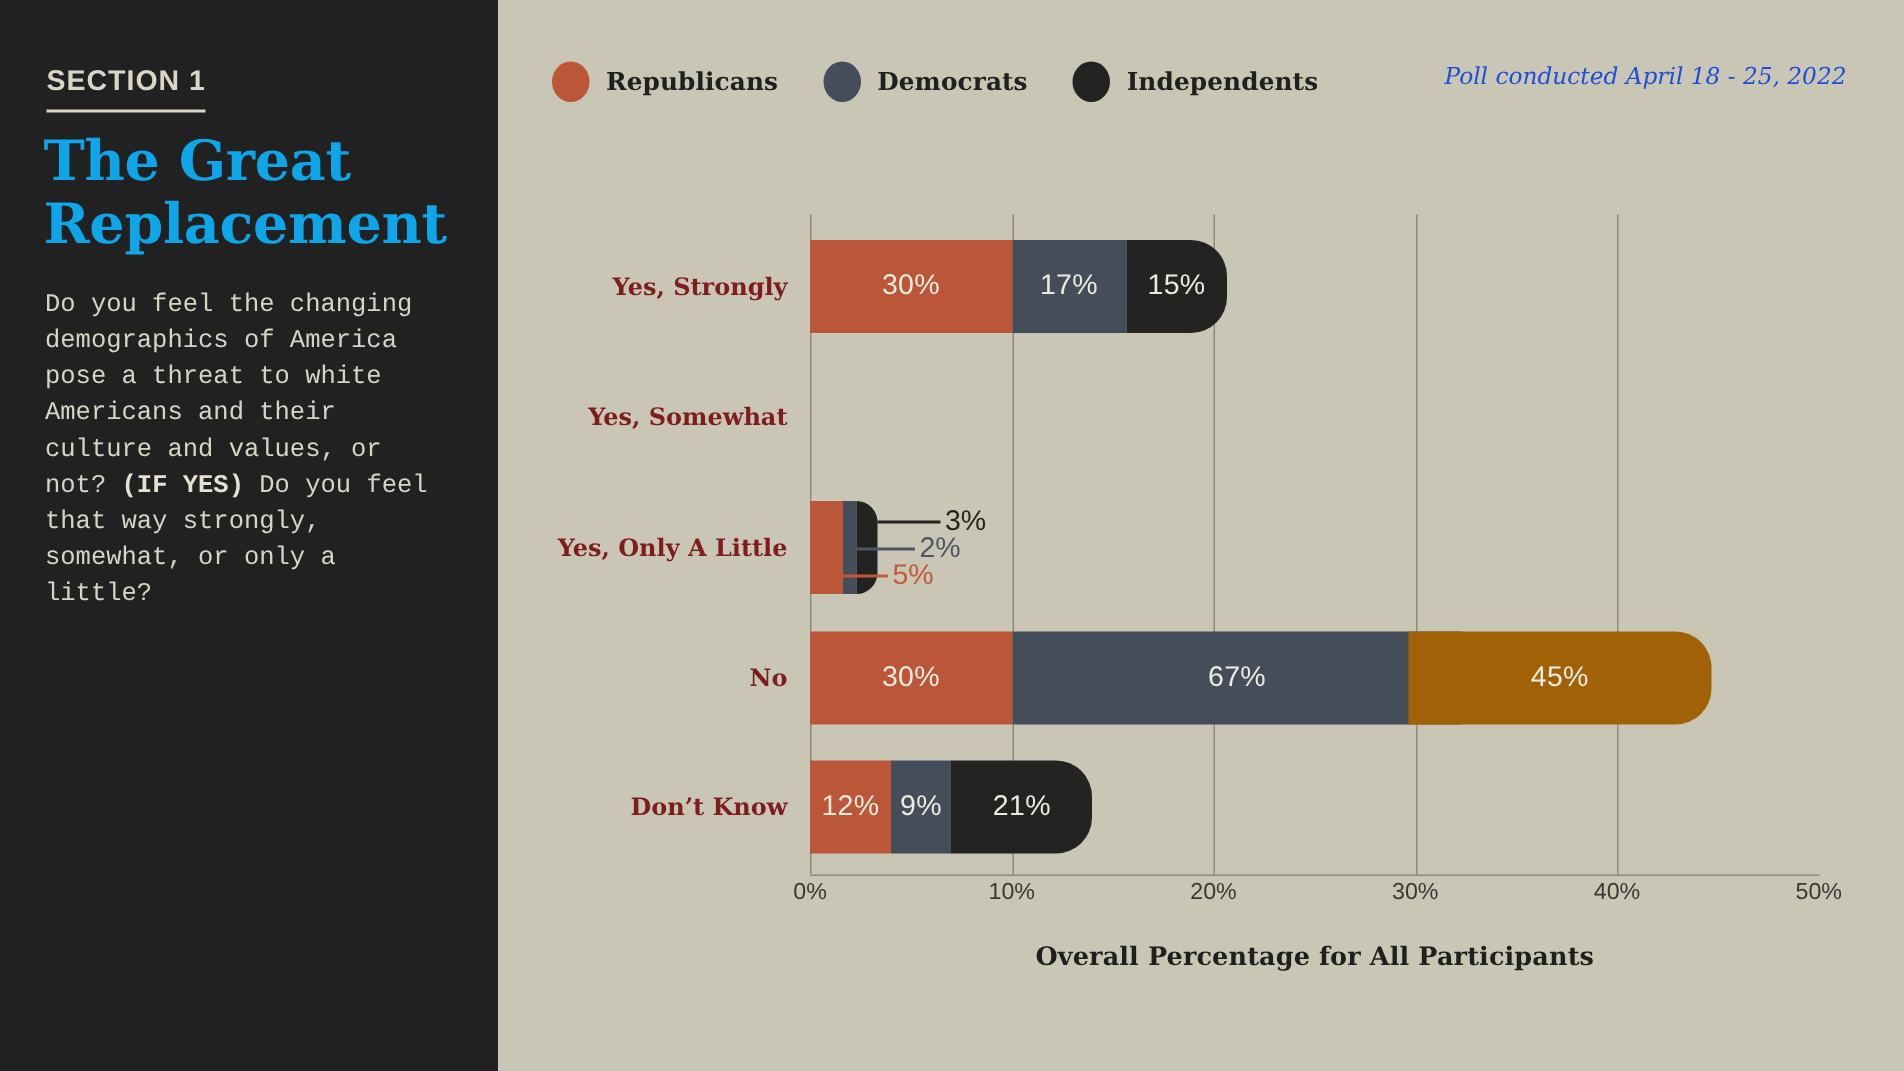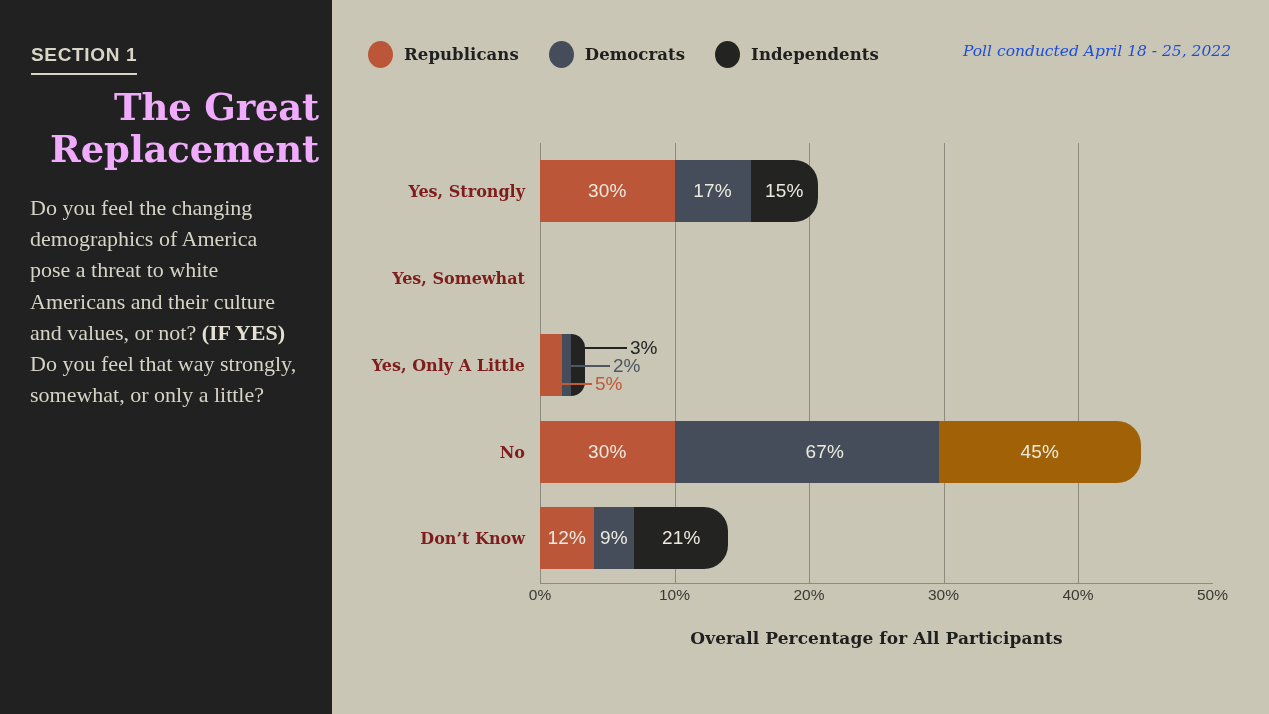--- a/index.html
+++ b/index.html
@@ -26,28 +26,27 @@
     color:#d9d6c8;
     padding-bottom:7px;
     border-bottom:2.5px solid #d9d6c8;
   }
   .sidebar-title{
     position:absolute;left:29px;top:87px;width:290px;
     font-family:"DejaVu Serif", serif;
     font-weight:700;
     font-size:37px;
     line-height:1.13;
-    color:#f0abfc;
+    color:#0ea5e9;
     letter-spacing:-.005em;
-    text-align:right;
   }
   .sidebar-body{
     position:absolute;left:30px;top:192px;width:272px;
-    font-family:Liberation Serif, serif;
-    font-size:22px;
+    font-family:Liberation Mono, monospace;
+    font-size:17px;
     line-height:1.42;
     color:#d7d4c6;
   }
   .sidebar-body b{font-weight:700;color:#e4e1d3;}
 
   
   .legend{
     position:absolute;left:368px;top:41px;
     display:flex;align-items:center;gap:30px;
   }

